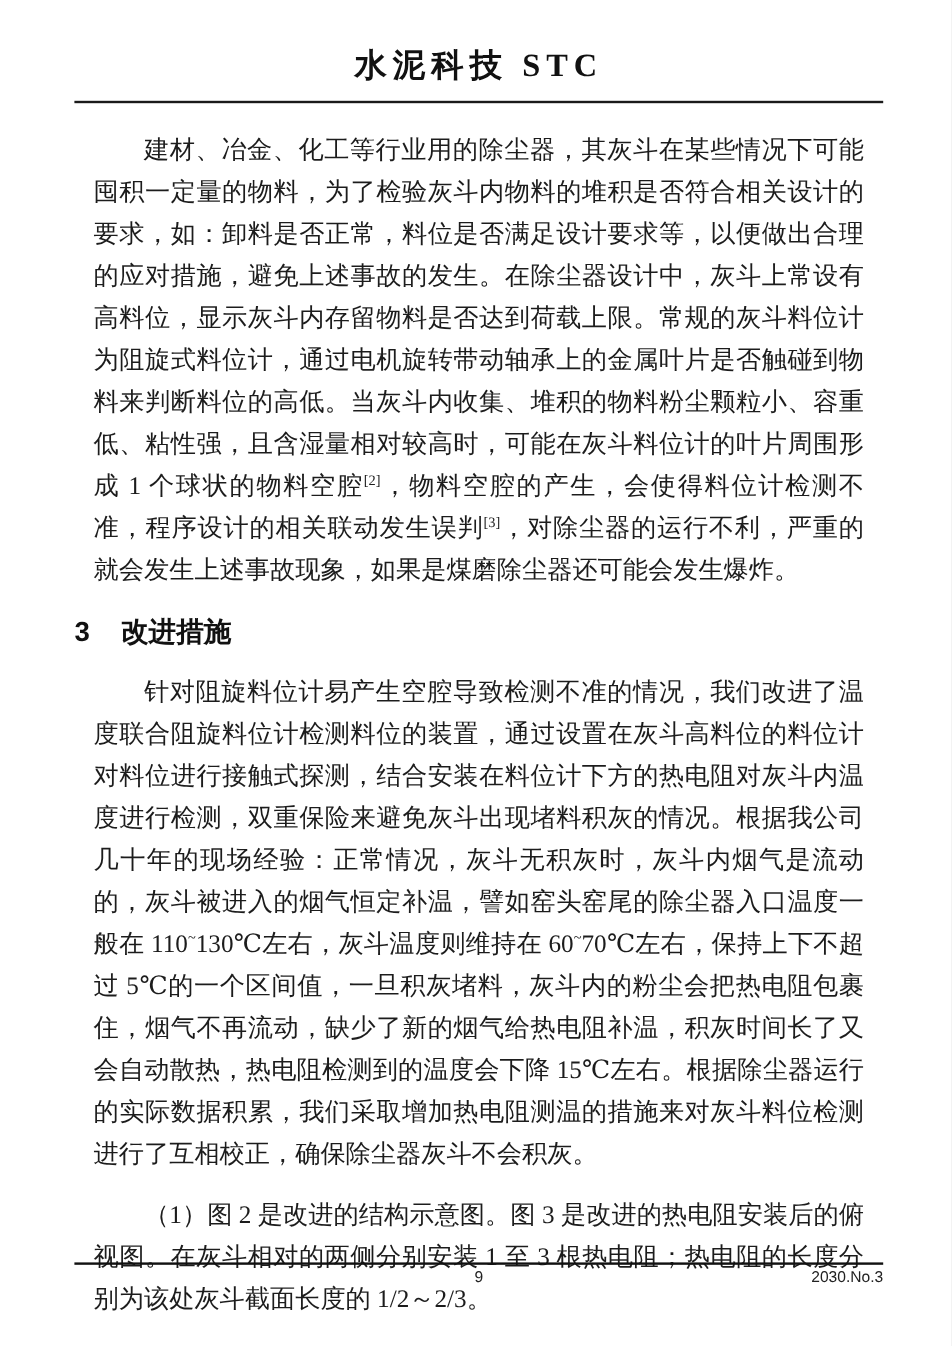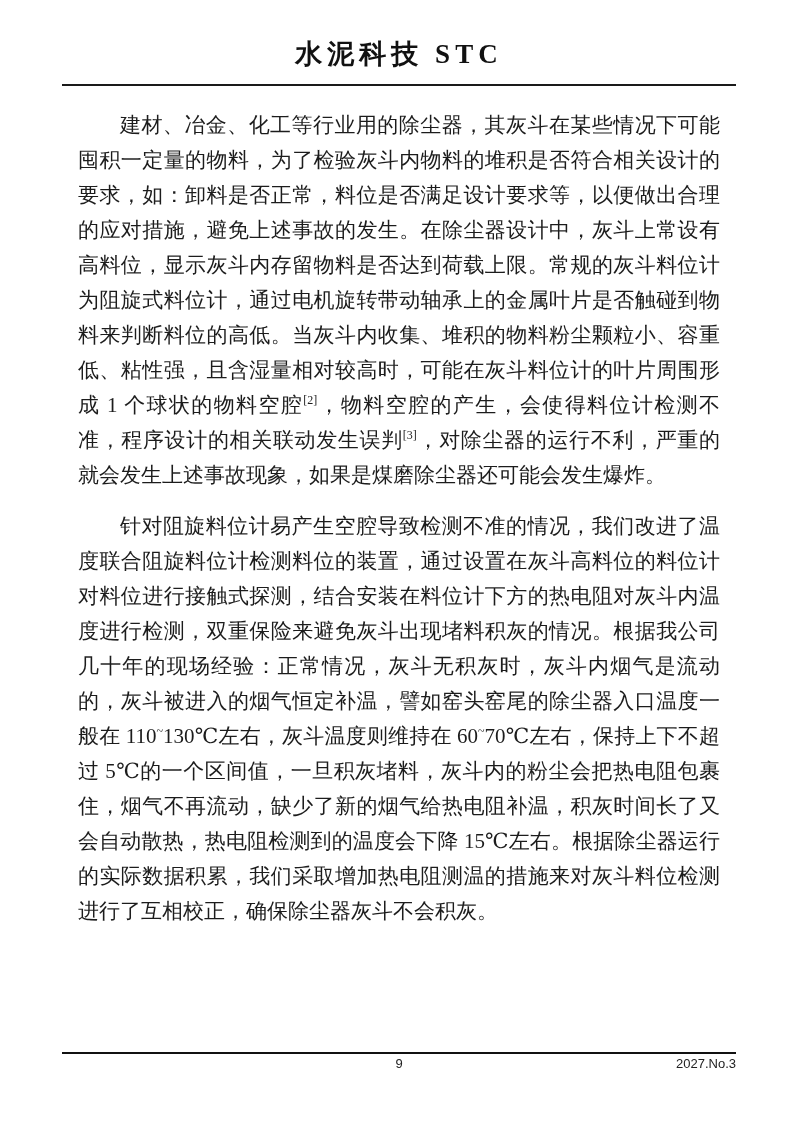--- a/index.html
+++ b/index.html
@@ -103,23 +103,25 @@
 <body>
 
 <div class="page">
 
   <div class="journal-header">水泥科技 STC</div>
 
   <div class="header-rule"></div>
 
   <div class="body-content" id="body-content">
       <p class="para"><span>建材、冶金、化工等行业用的除尘器，其灰斗在某些情况下可能囤积一定量的物料，为了检验灰斗内物料的堆积是否符合相关设计的要求，如：卸料是否正常，料位是否满足设计要求等，以便做出合理的应对措施，避免上述事故的发生。在除尘器设计中，灰斗上常设有高料位，显示灰斗内存留物料是否达到荷载上限。常规的灰斗料位计为阻旋式料位计，通过电机旋转带动轴承上的金属叶片是否触碰到物料来判断料位的高低。当灰斗内收集、堆积的物料粉尘颗粒小、容重低、粘性强，且含湿量相对较高时，可能在灰斗料位计的叶片周围形成 1 个球状的物料空腔</span><sup>[2]</sup><span>，物料空腔的产生，会使得料位计检测不准，程序设计的相关联动发生误判</span><sup>[3]</sup><span>，对除尘器的运行不利，严重的就会发生上述事故现象，如果是煤磨除尘器还可能会发生爆炸。</span></p>
+      <p class="section-heading"><span class="sec-num">3</span><span>改进措施</span></p>
       <p class="para"><span>针对阻旋料位计易产生空腔导致检测不准的情况，我们改进了温度联合阻旋料位计检测料位的装置，通过设置在灰斗高料位的料位计对料位进行接触式探测，结合安装在料位计下方的热电阻对灰斗内温度进行检测，双重保险来避免灰斗出现堵料积灰的情况。根据我公司几十年的现场经验：正常情况，灰斗无积灰时，灰斗内烟气是流动的，灰斗被进入的烟气恒定补温，譬如窑头窑尾的除尘器入口温度一般在 110</span><sup>~</sup><span>130℃左右，灰斗温度则维持在 60</span><sup>~</sup><span>70℃左右，保持上下不超过 5℃的一个区间值，一旦积灰堵料，灰斗内的粉尘会把热电阻包裹住，烟气不再流动，缺少了新的烟气给热电阻补温，积灰时间长了又会自动散热，热电阻检测到的温度会下降 15℃左右。根据除尘器运行的实际数据积累，我们采取增加热电阻测温的措施来对灰斗料位检测进行了互相校正，确保除尘器灰斗不会积灰。</span></p>
+      <p class="para"><span>（1）图 2 是改进的结构示意图。图 3 是改进的热电阻安装后的俯视图。在灰斗相对的两侧分别安装 1 至 3 根热电阻；热电阻的长度分别为该处灰斗截面长度的 1/2～2/3。</span></p>
     </div>
 
   <div class="footer-rule"></div>
 
   <div class="footer-row">
     <span class="page-number">9</span>
-    <span class="issue-number">2027.No.3</span>
+    <span class="issue-number">2030.No.3</span>
   </div>
 
 </div>
 
 </body></html>

